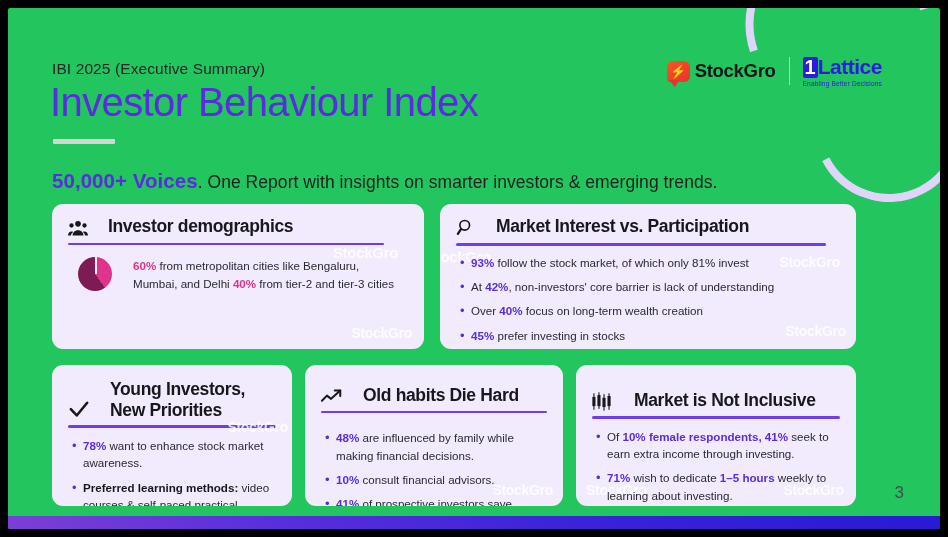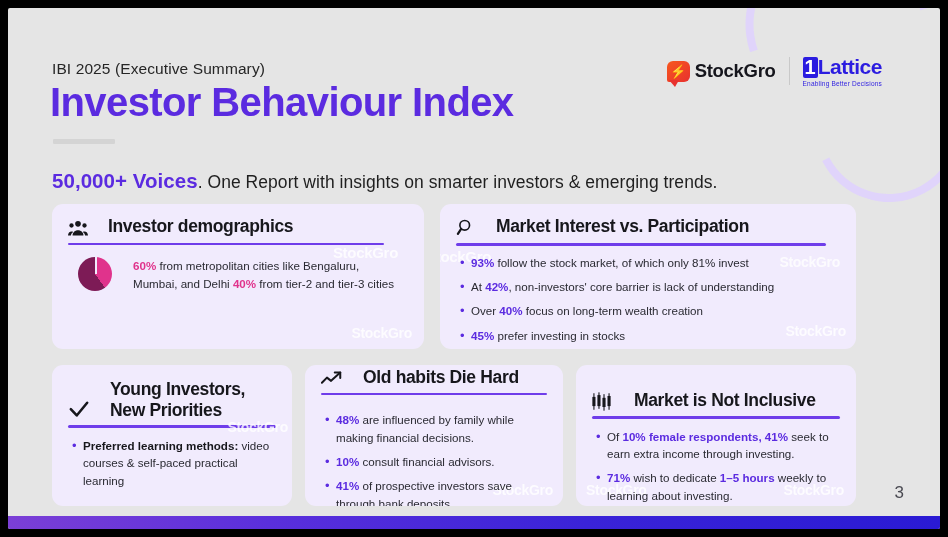--- a/index.html
+++ b/index.html
@@ -6,21 +6,21 @@
   html, body {
     width: 948px; height: 537px;
     background: #000;
     font-family: "Liberation Sans", sans-serif;
     overflow: hidden;
   }
   .slide {
     position: absolute;
     left: 8px; top: 8px;
     width: 932px; height: 521px;
-    background: #e5e5e5;
+    background: #22c55e;
     overflow: hidden;
     border-radius: 2px;
   }
 
   
   .swirl { position: absolute; pointer-events: none; }
   .swirl-peach {
     right: -42px; top: -92px;
     width: 230px; height: 200px;
     border: 7px solid #fadcd2;
@@ -48,21 +48,21 @@
     transform: rotate(18deg);
   }
 
   
   .kicker {
     position: absolute; left: 44px; top: 52px;
     font-size: 15.5px; color: #262626; letter-spacing: .1px;
   }
   .title {
     position: absolute; left: 42px; top: 72px;
-    font-size: 40px; font-weight: bold; color: #5b2be0;
+    font-size: 40px; font-weight: normal; color: #5b2be0;
     letter-spacing: -0.6px; line-height: 1.12;
   }
   .title-rule {
     position: absolute; left: 45px; top: 131px;
     width: 62px; height: 5px; background: #d4d4d4; border-radius: 1px;
   }
   .subtitle {
     position: absolute; left: 44px; top: 152px;
     font-size: 17.5px; color: #1f1f1f; letter-spacing: .05px; margin-top: 9px;
   }
@@ -274,27 +274,28 @@
     <div class="card-hd" style="padding-top:14px;">
       <span class="card-ico">
         <svg width="22" height="20" viewBox="0 0 24 22" fill="none" stroke="#17171c" stroke-width="2.8" stroke-linecap="round" stroke-linejoin="round">
           <polyline points="3,10 9.5,17 21,3"></polyline>
         </svg>
       </span>
       <span class="card-ttl">Young Investors, New Priorities</span>
     </div>
     <div class="hd-rule" style="margin-top:5px;"></div>
     <ul class="bullets" style="padding-top:9px;">
+      <li><b>78%</b><span> want to enhance stock market awareness.</span></li>
       <li><span class="dark">Preferred learning methods:</span><span> video courses &amp; self-paced practical learning</span></li>
     </ul>
   </div>
 
   <div class="card" id="card-habits">
     <div class="wm" style="right:10px; bottom:8px; font-size:14px;">StockGro</div>
-    <div class="card-hd" style="padding-top:2px;">
+    <div class="card-hd" style="padding-top:20px;">
       <span class="card-ico">
         <svg width="22" height="18" viewBox="0 0 24 18" fill="none" stroke="#17171c" stroke-width="2.2" stroke-linecap="round" stroke-linejoin="round">
           <polyline points="1,13 6.5,7.5 11,11 21,2"></polyline>
             <polyline points="15,2 21,2 21,8"></polyline>
         </svg>
       </span>
       <span class="card-ttl">Old habits Die Hard</span>
     </div>
     <div class="hd-rule" style="margin-top:5px;"></div>
     <ul class="bullets" style="padding-top:16px;">

